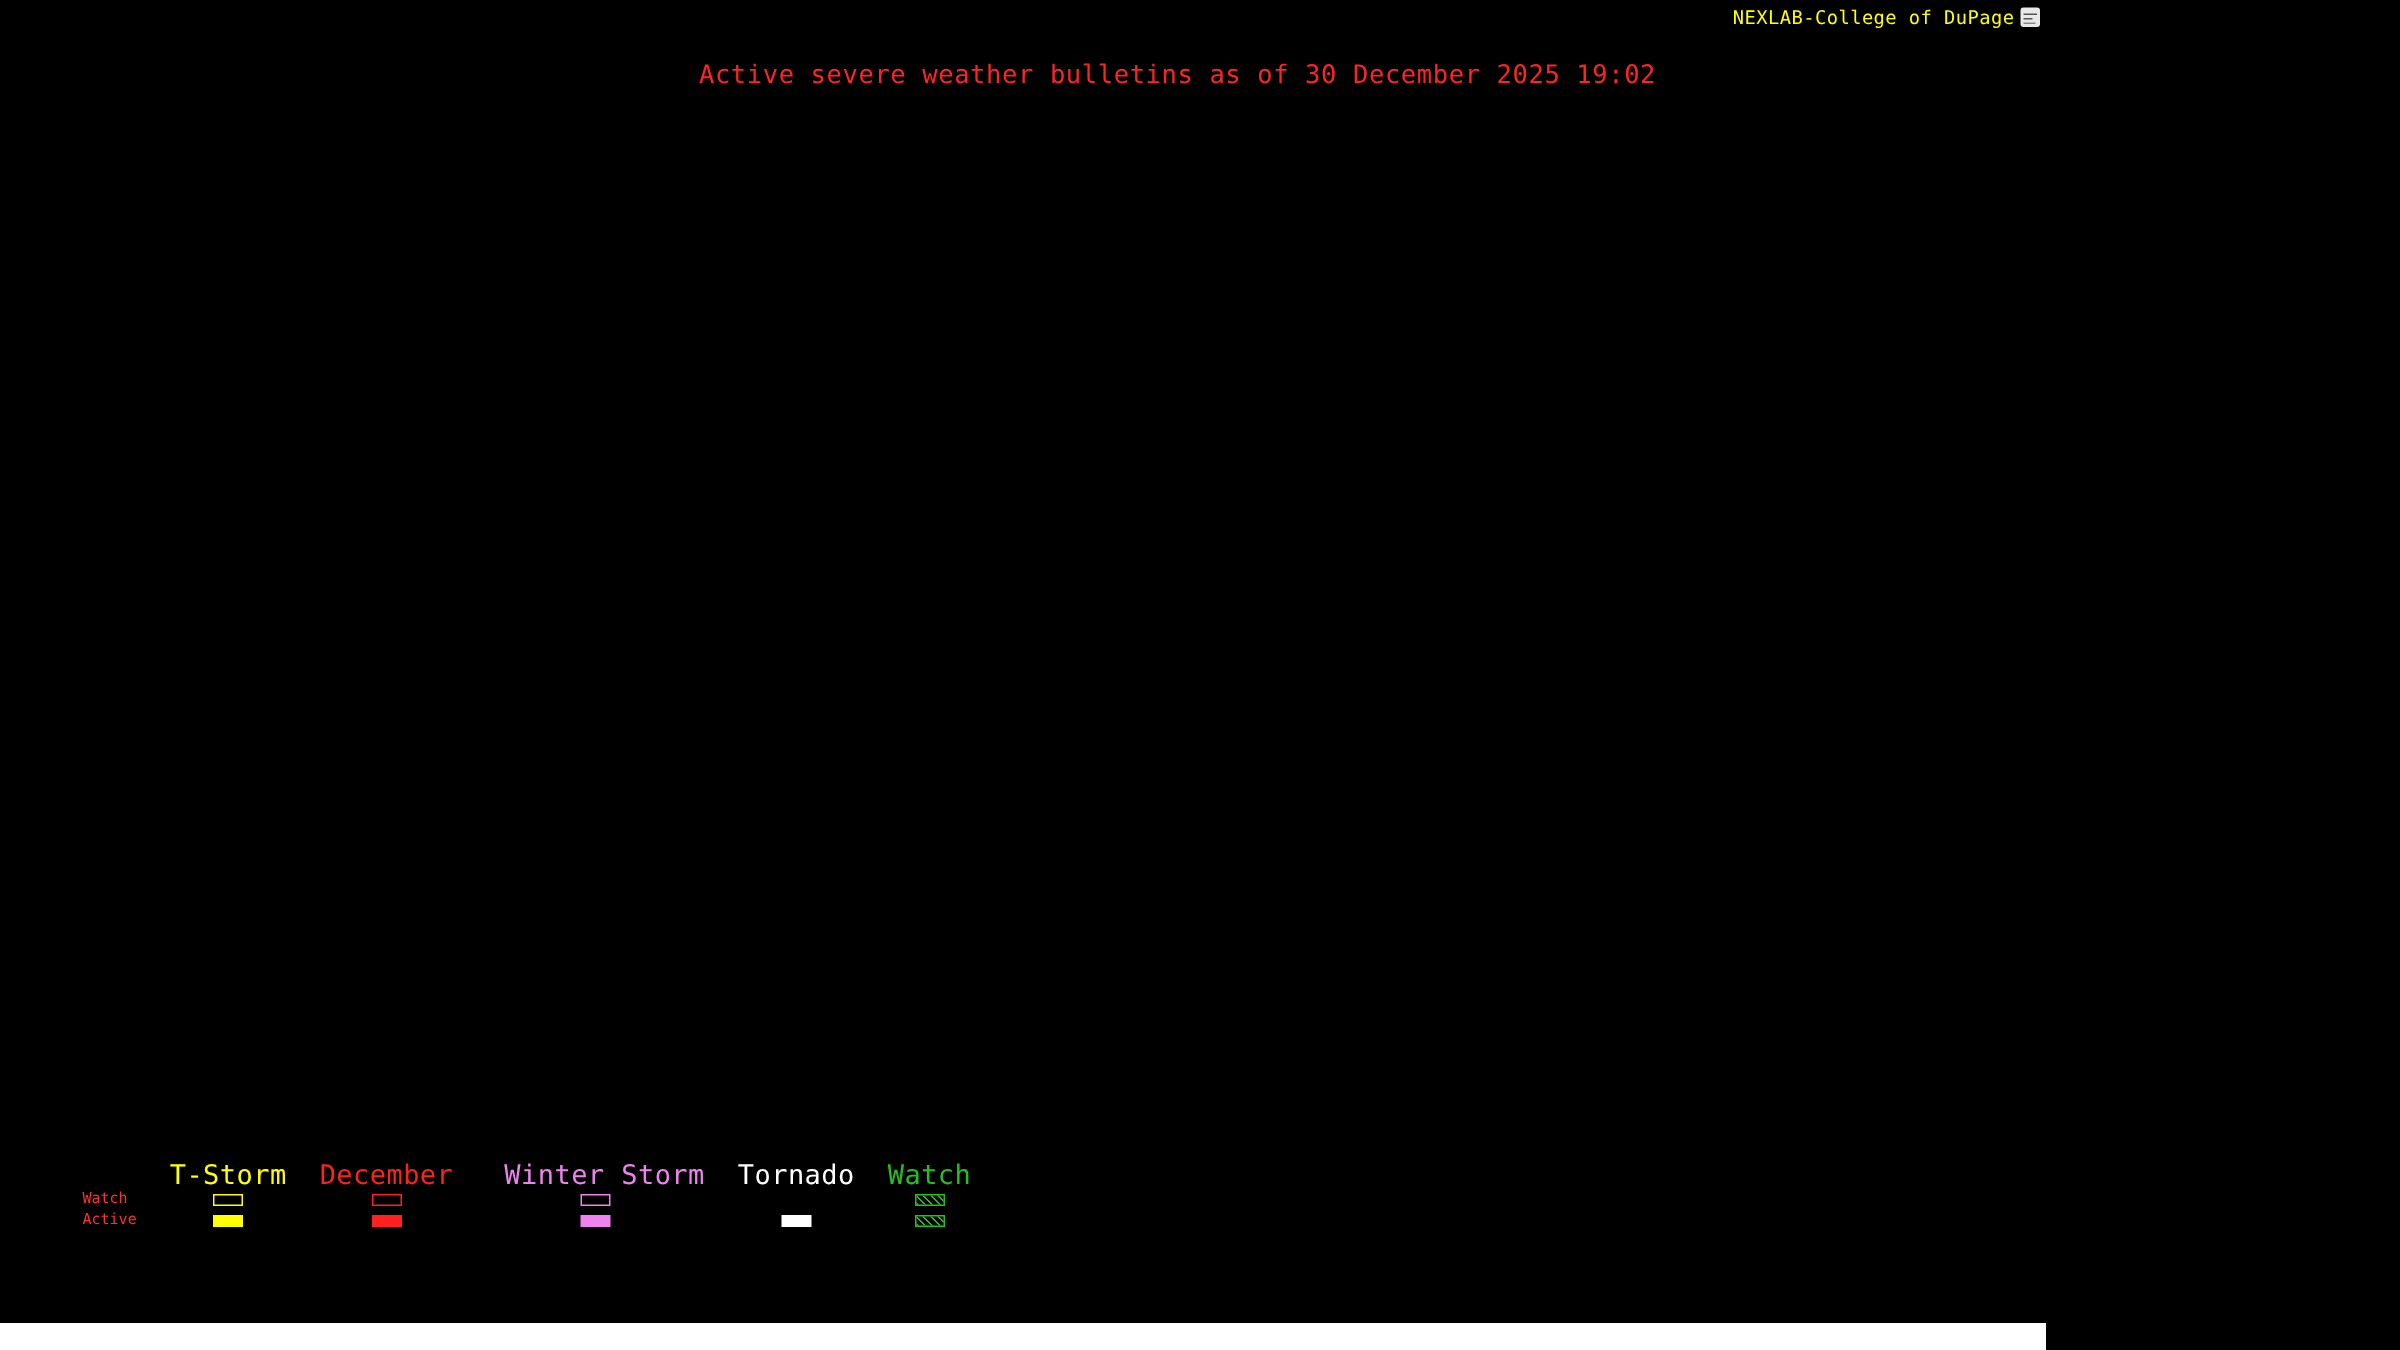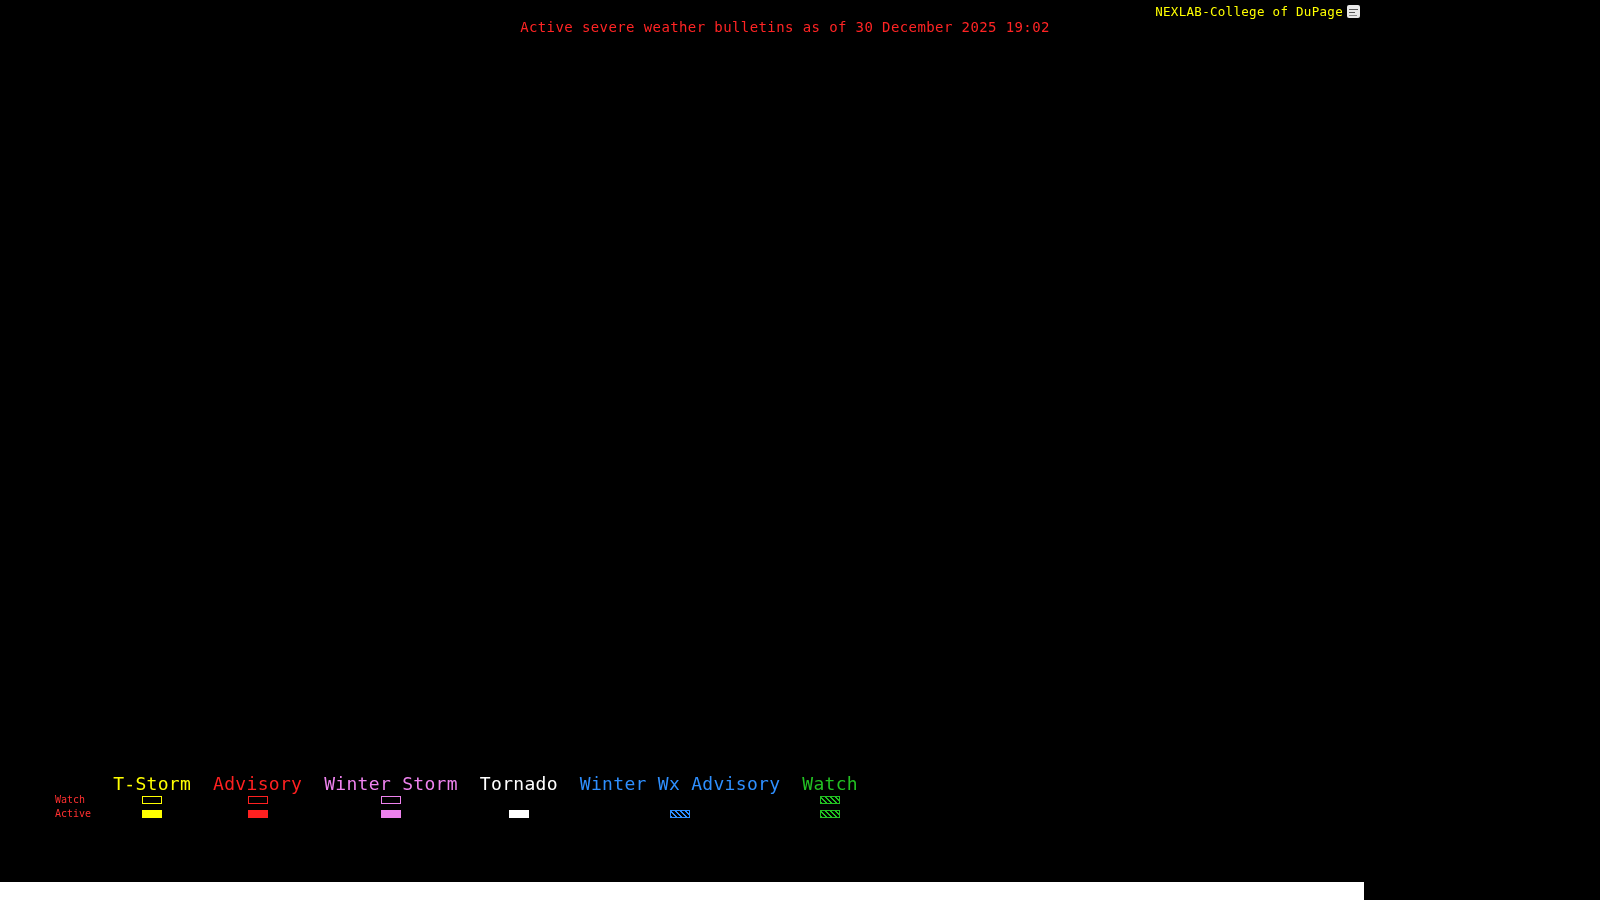--- a/index.html
+++ b/index.html
@@ -21,23 +21,23 @@
     background:#e8e8e8;border-radius:2px;position:relative;
   }
   .logo::before{
     content:"";position:absolute;left:2px;top:2px;width:9px;height:9px;
     background:
       linear-gradient(#555,#555) 0 2px/9px 1px no-repeat,
       linear-gradient(#555,#555) 0 5px/6px 1px no-repeat,
       linear-gradient(#888,#888) 0 8px/8px 1px no-repeat;
   }
   .title{
-    position:absolute;top:19px;left:0;width:1570px;
+    position:absolute;top:40px;left:0;width:1570px;
     text-align:center;
-    color:#ff2424;font-size:14px;letter-spacing:0.4px;
+    color:#ff2424;font-size:17px;letter-spacing:0.4px;
     white-space:nowrap;
   }
   
   .legend{
     position:absolute;left:55px;top:777px;
     display:flex;align-items:flex-start;gap:22px;
   }
   .legend-rowlabels{
     display:flex;flex-direction:column;
     padding-top:15px;
@@ -85,53 +85,44 @@
         <div class="legend-col">
           <div class="legend-head" style="color: rgb(255, 255, 0);">T-Storm</div>
           <div class="legend-cell">
             <span class="swatch" style="border: 1px solid rgb(255, 255, 0);"></span>
           </div>
           <div class="legend-cell">
             <span class="swatch" style="background: rgb(255, 255, 0);"></span>
           </div>
         </div>
         <div class="legend-col">
-          <div class="legend-head" style="color: rgb(255, 32, 32);">Advisory</div>
+          <div class="legend-head" style="color: rgb(255, 32, 32);">December</div>
           <div class="legend-cell">
             <span class="swatch" style="border: 1px solid rgb(255, 32, 32);"></span>
           </div>
           <div class="legend-cell">
             <span class="swatch" style="background: rgb(255, 32, 32);"></span>
           </div>
         </div>
         <div class="legend-col">
-          <div class="legend-head" style="color: rgb(238, 130, 238);">Winter Storm</div>
+          <div class="legend-head" style="color: rgb(238, 130, 238); margin-left: 12px;">Winter Storm</div>
           <div class="legend-cell">
             <span class="swatch" style="border: 1px solid rgb(238, 130, 238);"></span>
           </div>
           <div class="legend-cell">
             <span class="swatch" style="background: rgb(238, 130, 238);"></span>
           </div>
         </div>
         <div class="legend-col">
           <div class="legend-head" style="color: rgb(255, 255, 255);">Tornado</div>
           <div class="legend-cell">
             <span class="swatch" style="visibility: hidden;"></span>
           </div>
           <div class="legend-cell">
             <span class="swatch" style="background: rgb(255, 255, 255);"></span>
-          </div>
-        </div>
-        <div class="legend-col">
-          <div class="legend-head" style="color: rgb(46, 143, 255);">Winter Wx Advisory</div>
-          <div class="legend-cell">
-            <span class="swatch" style="visibility: hidden;"></span>
-          </div>
-          <div class="legend-cell">
-            <span class="swatch" style="border: 1px solid rgb(46, 143, 255); background-image: repeating-linear-gradient(45deg, rgb(46, 143, 255) 0px, rgb(46, 143, 255) 1px, transparent 1px, transparent 3.5px);"></span>
           </div>
         </div>
         <div class="legend-col">
           <div class="legend-head" style="color: rgb(34, 193, 34);">Watch</div>
           <div class="legend-cell">
             <span class="swatch" style="border: 1px solid rgb(34, 193, 34); background-image: repeating-linear-gradient(45deg, rgb(34, 193, 34) 0px, rgb(34, 193, 34) 1px, transparent 1px, transparent 3.5px);"></span>
           </div>
           <div class="legend-cell">
             <span class="swatch" style="border: 1px solid rgb(34, 193, 34); background-image: repeating-linear-gradient(45deg, rgb(34, 193, 34) 0px, rgb(34, 193, 34) 1px, transparent 1px, transparent 3.5px);"></span>
           </div>

